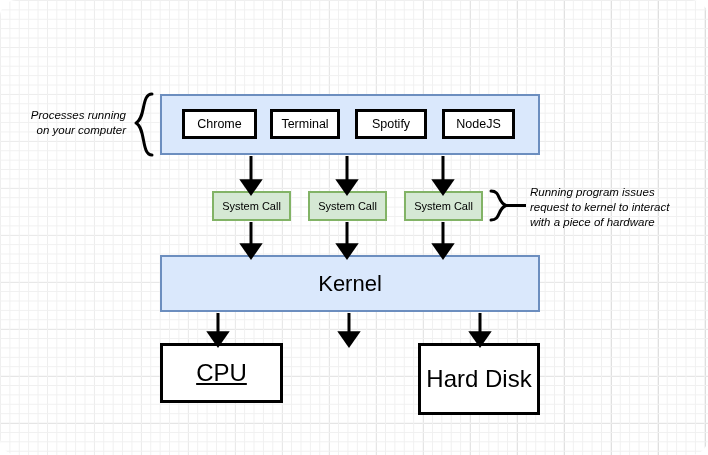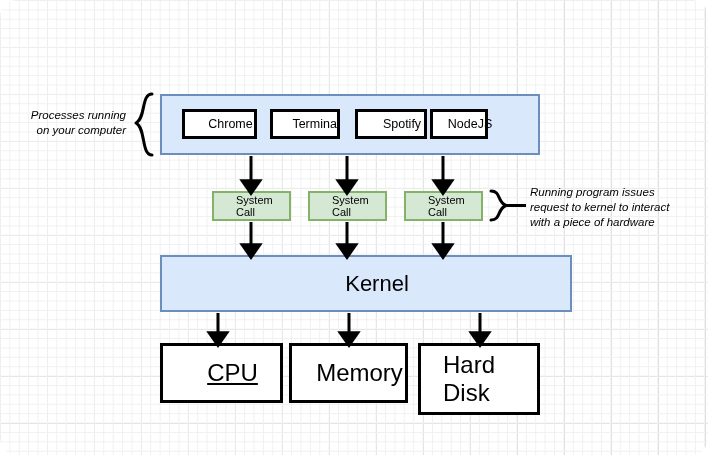--- a/index.html
+++ b/index.html
@@ -26,21 +26,21 @@
     background-position: 0 0, 0 0, 0 0, 0 0;
     font-family: "Liberation Sans", sans-serif;
     border-radius: 17px;
   }
   .node {
     position: absolute;
     box-sizing: border-box;
     display: flex;
     align-items: center;
     justify-content: center;
-    padding-left: 22px;
+    text-align: center;
   }
   .group-box {
     background: #dae8fc;
     border: 2px solid #6c8ebf;
   }
   .app-box {
     background: #ffffff;
     border: 3px solid #000000;
     font-size: 12.5px;
     color: #000000;
@@ -89,34 +89,33 @@
 <div id="canvas">
 
   <div class="annotation left" style="left:14px; top:108px; width:112px;">Processes running
 on your computer</div>
 
   <div class="node group-box" style="left:160px; top:94px; width:380px; height:61px;"></div>
 
   <div class="node app-box" style="left:182px; top:109px; width:75px; height:30px;">Chrome</div>
   <div class="node app-box" style="left:270px; top:109px; width:70px; height:30px;">Terminal</div>
   <div class="node app-box" style="left:355px; top:109px; width:72px; height:30px;">Spotify</div>
-  <div class="node app-box" style="left:430px; top:109px; width:58px; height:30px;">NodeJS</div>
+  <div class="node app-box" style="left:442px; top:109px; width:73px; height:30px;">NodeJS</div>
 
   <div class="node syscall-box" style="left:212px; top:191px; width:79px; height:30px;">System Call</div>
   <div class="node syscall-box" style="left:308px; top:191px; width:79px; height:30px;">System Call</div>
   <div class="node syscall-box" style="left:404px; top:191px; width:79px; height:30px;">System Call</div>
 
   <div class="annotation right" style="left:530px; top:185px; width:165px;">Running program issues
 request to kernel to interact
 with a piece of hardware</div>
 
-  <div class="node kernel-box" style="left:160px; top:255px; width:412px; height:57px;">Kernel</div>
+  <div class="node kernel-box" style="left:160px; top:255px; width:380px; height:57px;">Kernel</div>
 
   <div class="node hw-box" style="left:160px; top:343px; width:123px; height:60px;text-decoration:underline;">CPU</div>
-  <div class="node hw-box" style="left:289px; top:343px; width:119px; height:60px;">Memory</div>
   <div class="node hw-box" style="left:418px; top:343px; width:122px; height:72px;">Hard Disk</div>
 
   <svg class="overlay" viewBox="0 0 708 455">
     <defs>
       <marker id="arrowhead" markerWidth="9" markerHeight="9" refX="2.6" refY="4.5" orient="auto" markerUnits="strokeWidth">
         <polygon points="0,0.6 5.6,4.5 0,8.4" fill="#000000"></polygon>
       </marker>
     </defs>
 
     <g stroke="#000000" stroke-width="3" fill="none" marker-end="url(#arrowhead)">

